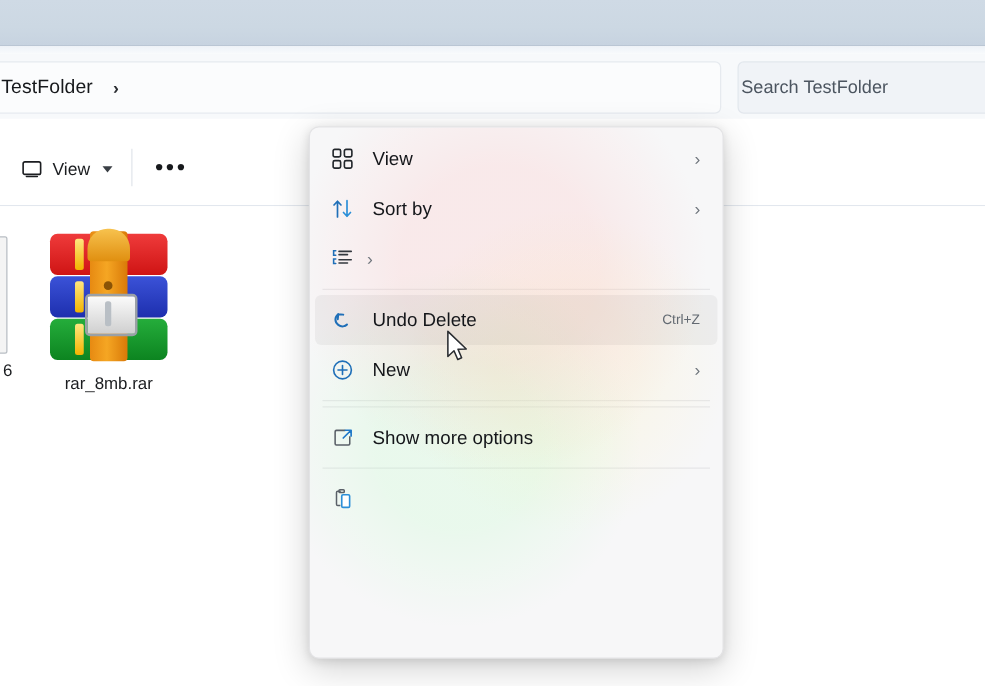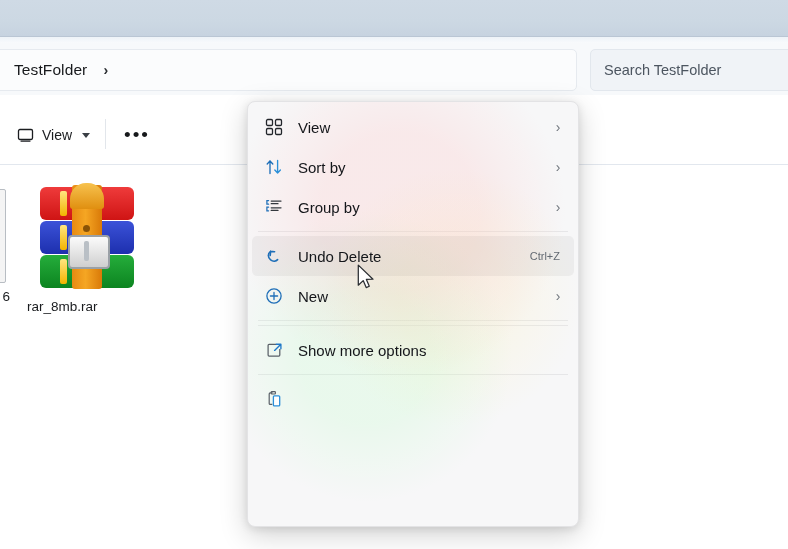--- a/index.html
+++ b/index.html
@@ -38,36 +38,36 @@
   .crumb-field {
     position: absolute; left: -10px; top: 6px;
     width: 585px; height: 40px;
     background: #fbfcfd;
     border: 1px solid #e6eaef;
     border-radius: 5px;
     display: flex; align-items: center;
   }
   .crumb-text {
     font-size: 15.5px; color: #17191c;
-    margin-left: 23px; white-space: nowrap;
+    margin-left: 10px; white-space: nowrap;
     letter-spacing: .1px;
   }
   .crumb-sep {
     margin-left: 16px; font-size: 14px; color: #2a2d31; font-weight: 600;
   }
   .searchbox {
     position: absolute; left: 590px; top: 6px;
     width: 210px; height: 40px;
     background: #f0f3f7;
     border: 1px solid #e2e7ed;
     border-radius: 5px;
     display: flex; align-items: center;
   }
   .search-ph {
-    margin-left: 13px; font-size: 14.5px; color: #4c5560; white-space: nowrap;
+    margin-left: 2px; font-size: 14.5px; color: #4c5560; white-space: nowrap;
   }
 
   
   .toolbar {
     position: absolute; left: 0; top: 97px;
     width: 788px; height: 67px;
     background: #ffffff;
     border-bottom: 1px solid #e2e7ee;
   }
   .tb-btn {
@@ -87,21 +87,21 @@
     margin-left: 2px;
   }
   .dots { font-size: 19px; letter-spacing: 2px; color: #17191c; line-height: 12px; }
 
   
   .filearea {
     position: absolute; left: 0; top: 165px;
     width: 788px; height: 384px; background: #ffffff;
   }
   .file-item {
-    position: absolute; width: 120px; text-align: left;
+    position: absolute; width: 120px; text-align: center;
   }
   .file-label {
     font-size: 13.5px; color: #1a1c1f; margin-top: 6px;
     white-space: nowrap; overflow: hidden;
   }
 
   
   .rar-icon { position: relative; width: 110px; height: 108px; margin: 0 auto; }
   .rar-bar {
     position: absolute; left: 8px; width: 94px; height: 33px; border-radius: 6px;
@@ -308,21 +308,20 @@
     </div>
 
     <div class="ctx-item">
       <span class="ctx-ico">
         <svg width="18" height="18" viewBox="0 0 18 18">
           <path d="M3.6 2.6 H1.9 V6.2 H3.6" fill="none" stroke="#1f6fb8" stroke-width="1.25" stroke-linecap="round"></path>
           <path d="M3.6 9.2 H1.9 V12.8 H3.6" fill="none" stroke="#1f6fb8" stroke-width="1.25" stroke-linecap="round"></path>
           <path d="M6.2 3.1 H16 M6.2 5.7 H13 M6.2 9.8 H16 M6.2 12.4 H13" fill="none" stroke="#33383e" stroke-width="1.25" stroke-linecap="round"></path>
         </svg>
       </span>
-      <span class="ctx-label">Group by</span>
       <span class="ctx-chev">›</span>
     </div>
 
     <div class="ctx-sep"></div>
 
     <div class="ctx-item sel">
       <span class="ctx-ico">
         <svg width="19" height="19" viewBox="0 0 19 19">
           <path d="M5.6 4.4 C2.6 6.6 2.6 10.6 5.6 12.9 C8.2 14.9 11.2 14.2 12.6 12.6" fill="none" stroke="#1f6fb8" stroke-width="1.6" stroke-linecap="round"></path>
           <path d="M5.6 4.4 L9.6 4.7 M5.6 4.4 L5.2 8.4" fill="none" stroke="#1f6fb8" stroke-width="1.6" stroke-linecap="round"></path>

